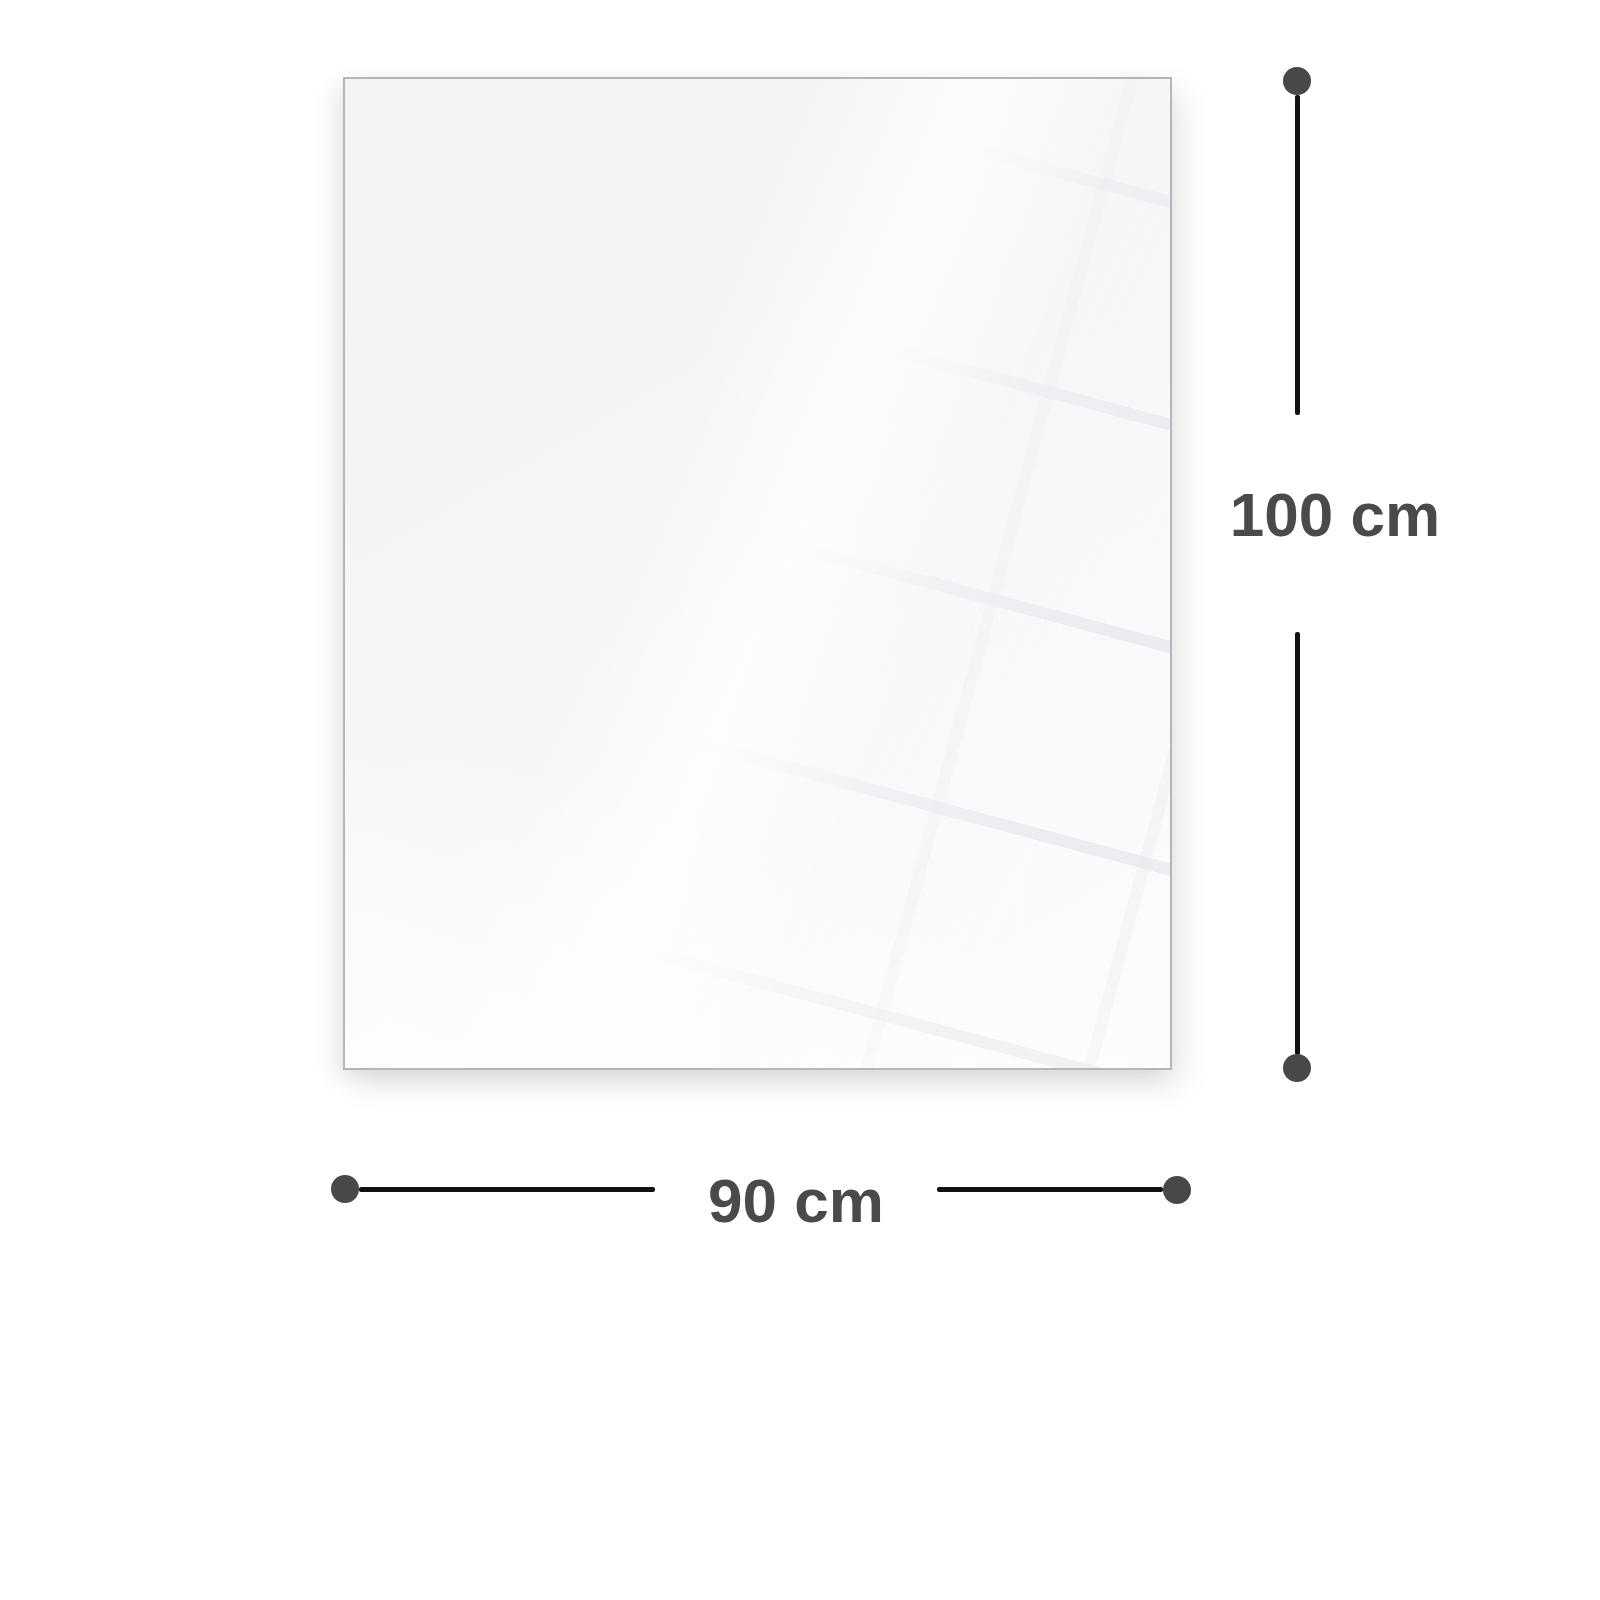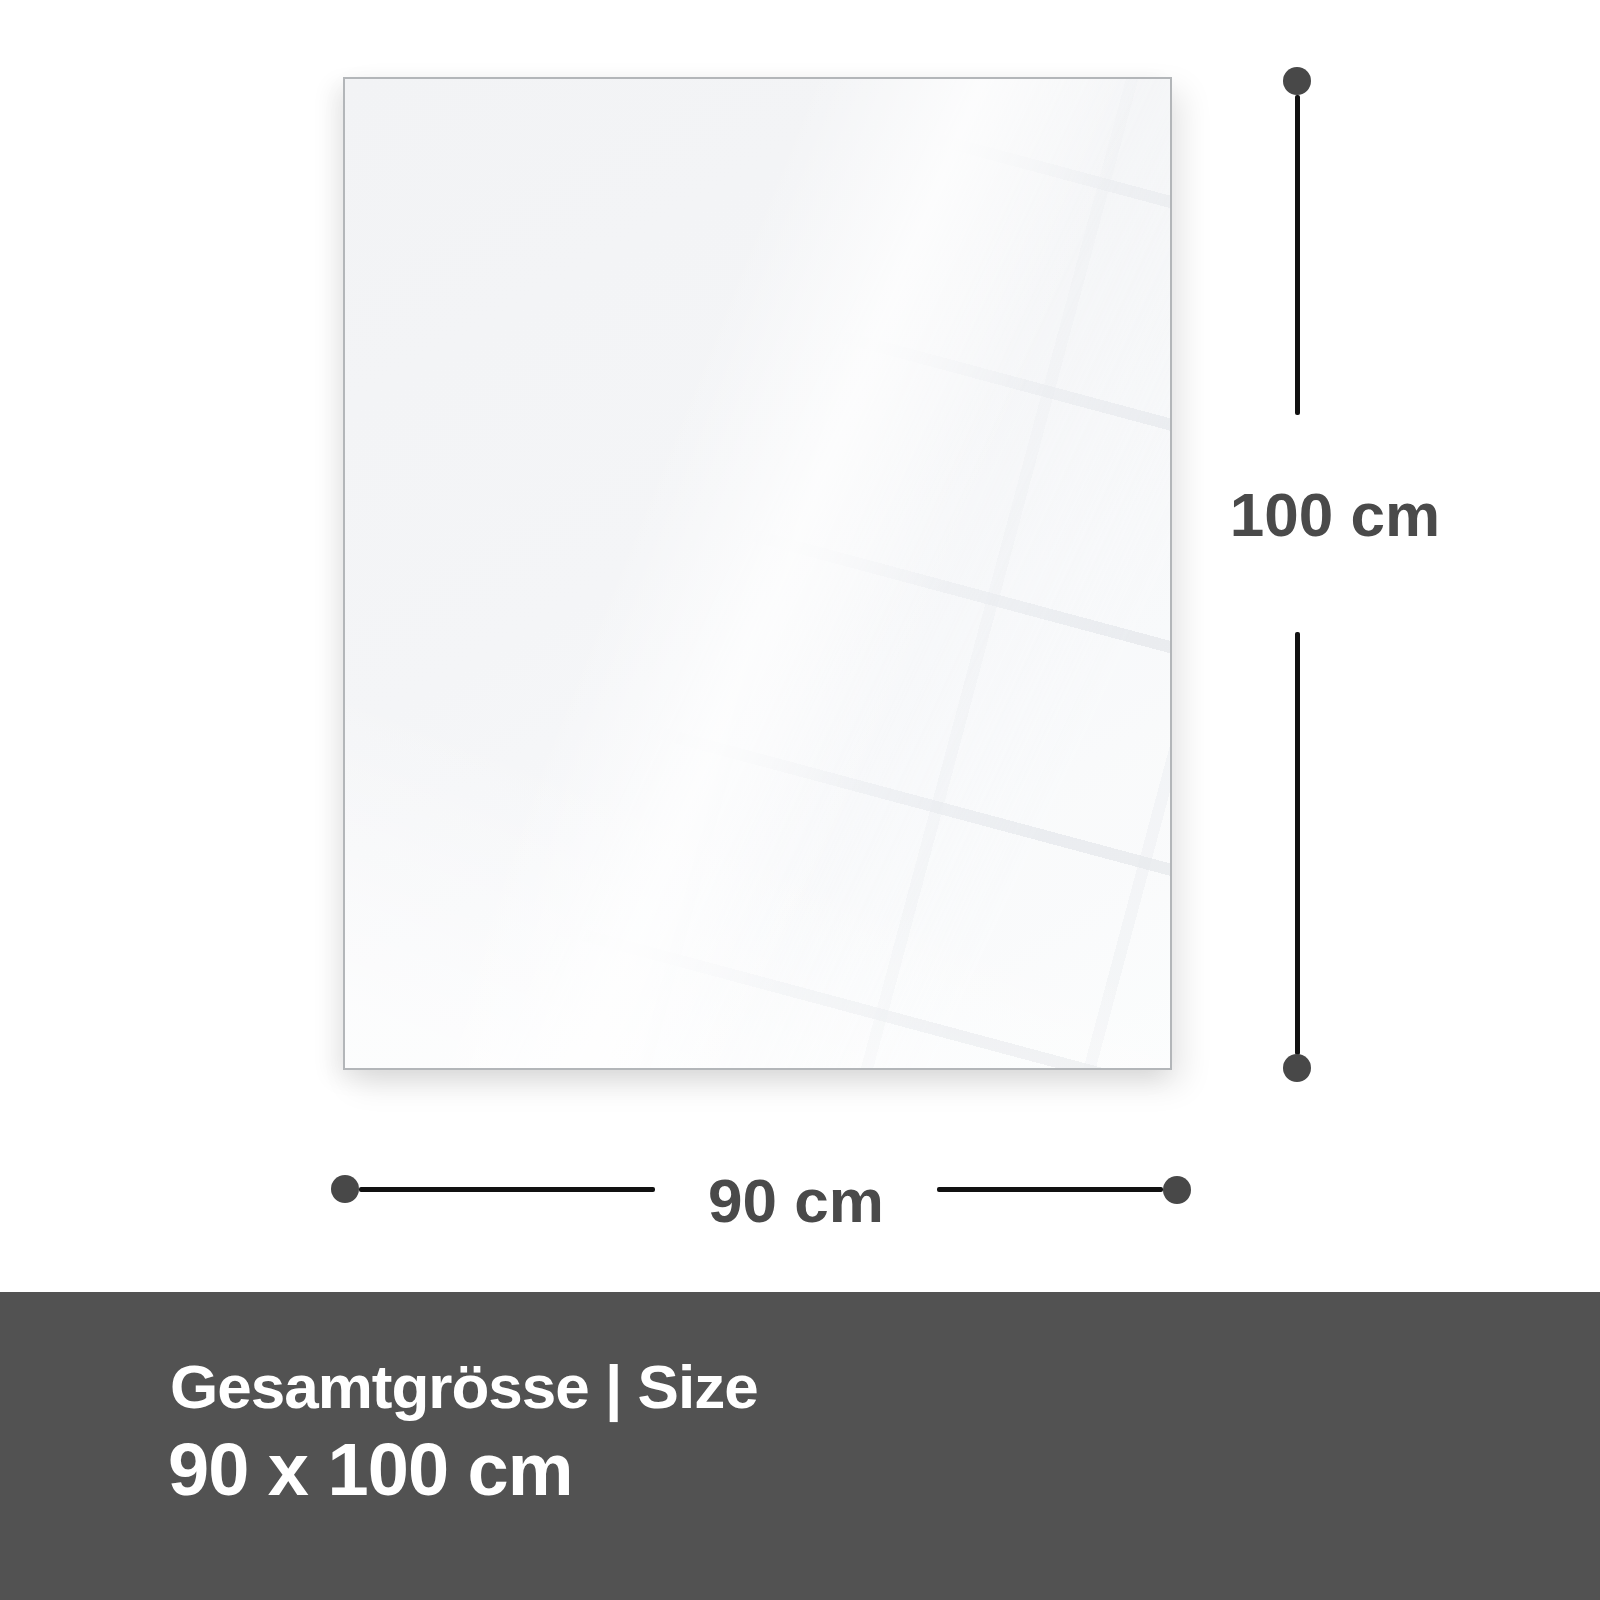--- a/index.html
+++ b/index.html
@@ -147,18 +147,14 @@
   </div>
 
   <div>
     <div class="dim-dot" style="left:331px; top:1175px;"></div>
     <div class="dim-line-h" style="left:359px; top:1187px; width:296px;"></div>
     <div class="dim-label h">90 cm</div>
     <div class="dim-line-h" style="left:937px; top:1187px; width:226px;"></div>
     <div class="dim-dot" style="left:1163px; top:1176px;"></div>
   </div>
 
-  <div class="banner">
-    <div class="banner-title">Gesamtgrösse | Size</div>
-    <div class="banner-size">90 x 100 cm</div>
-  </div>
 
 </div>
 
 </body></html>

